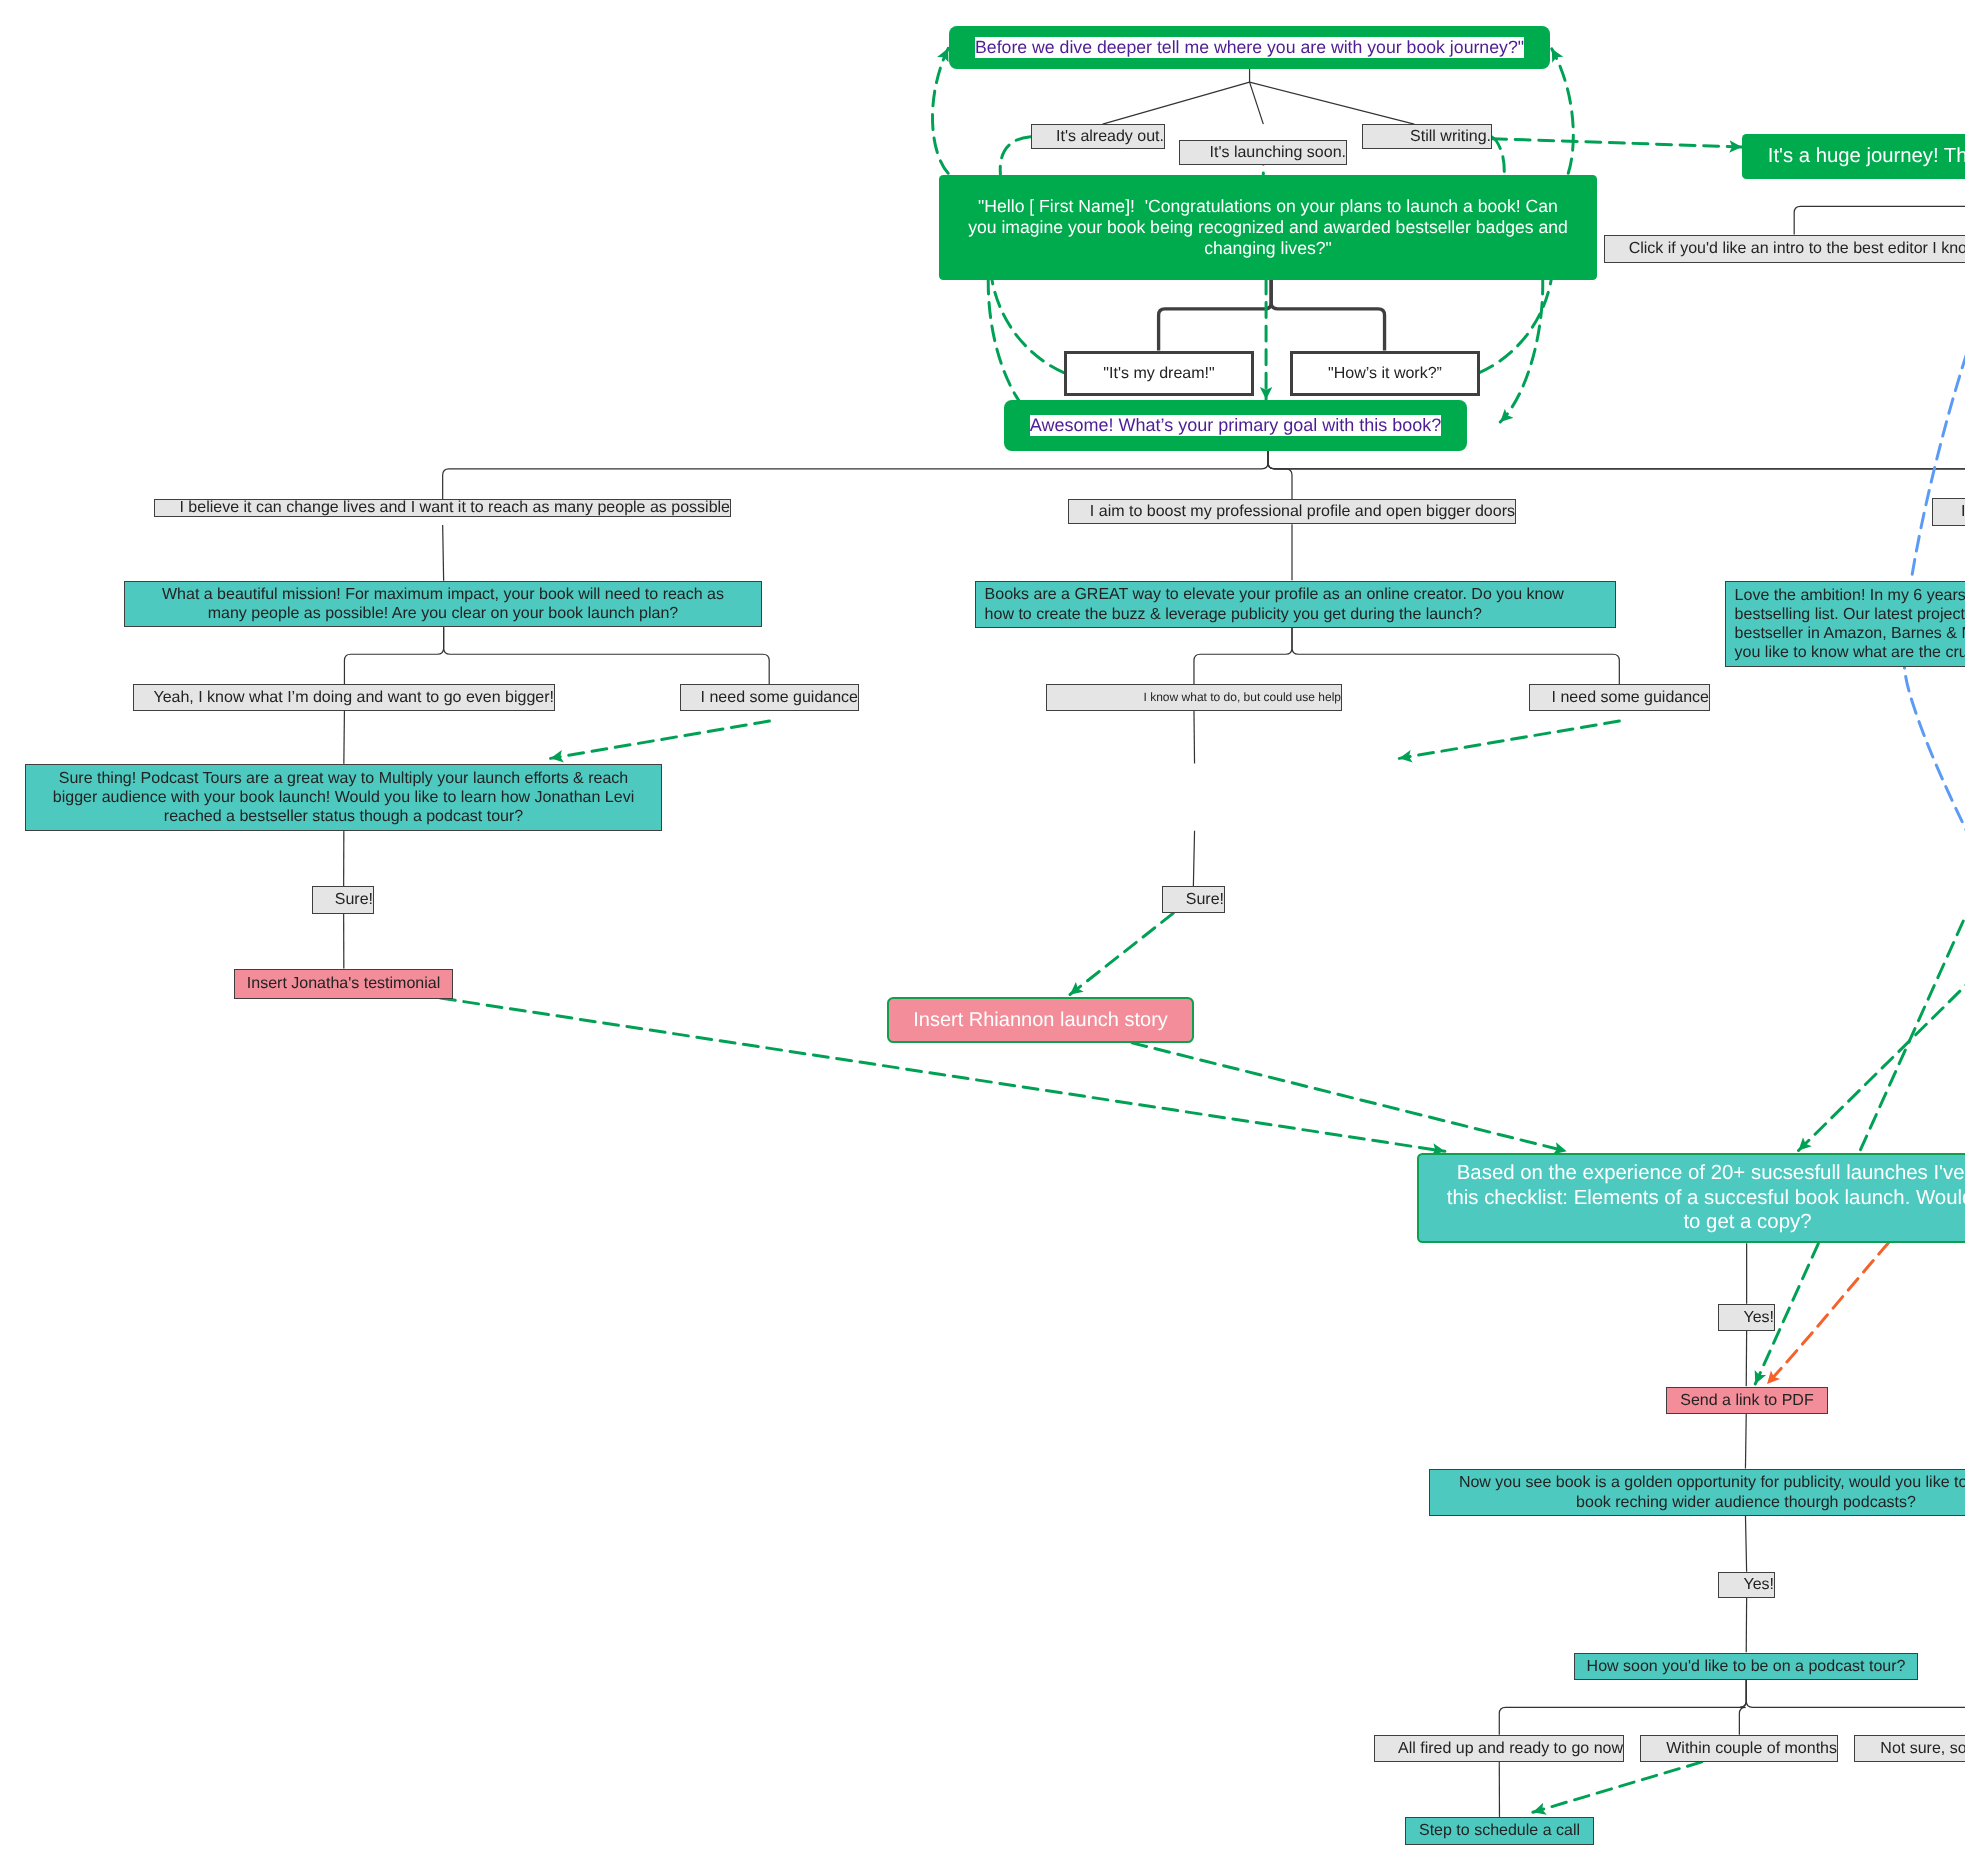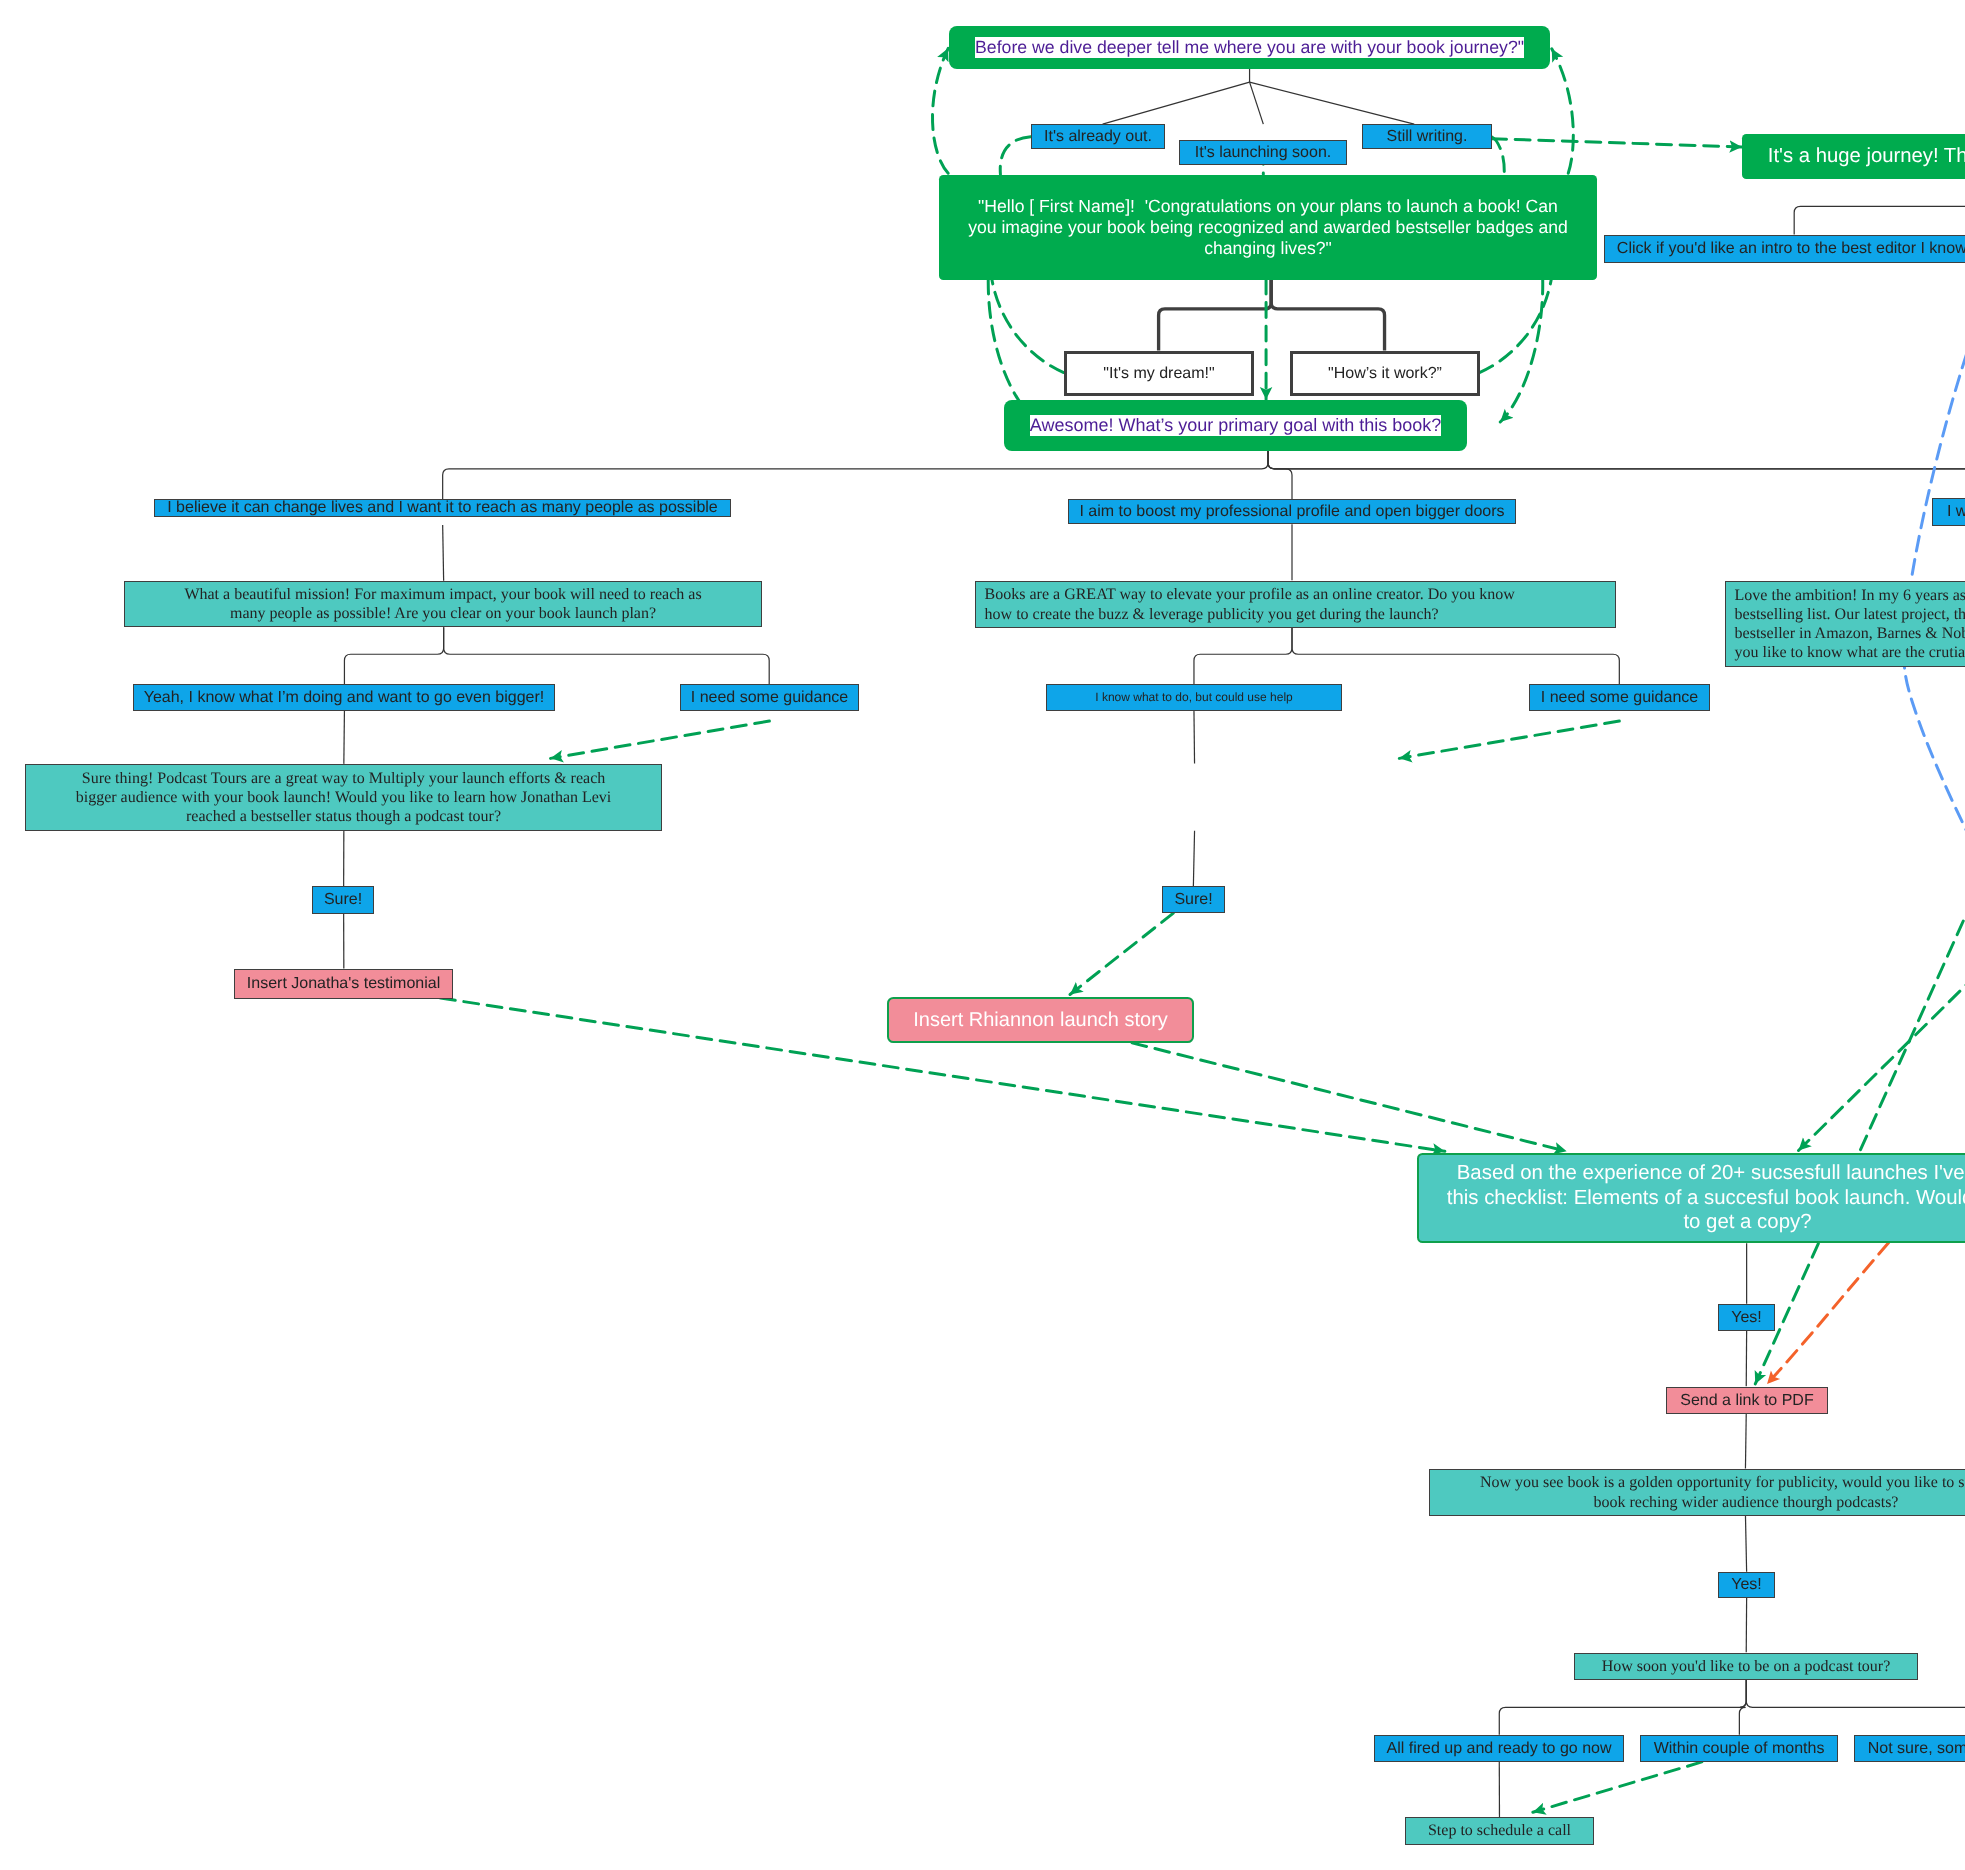--- a/index.html
+++ b/index.html
@@ -3,26 +3,26 @@
 <meta charset="utf-8">
 <title>Book launch chatbot flow</title>
 <style>
 html,body{margin:0;padding:0;background:#fff;}
 body{font-family:"Liberation Sans",sans-serif;-webkit-font-smoothing:antialiased;text-rendering:geometricPrecision;}
 .node .lbl{-webkit-font-smoothing:antialiased;}
 #canvas{position:relative;width:2551px;height:1870px;background:#fff;overflow:hidden;}
 svg#edges{position:absolute;left:0;top:0;}
 .node{position:absolute;box-sizing:border-box;display:flex;align-items:center;justify-content:center;}
 .node .lbl{line-height:1.2;white-space:pre;letter-spacing:0px;}
-.s-plain{background:#0ea5e9;border:1.3px solid #3f3f3f;}
+.s-plain{background:#e5e5e5;border:1.3px solid #3f3f3f;justify-content:flex-end;}
 .s-plain-thick{background:#fff;border:3.1px solid #3f3f3f;}
 .s-plain-thick .lbl{color:#232323;}
 .s-plain .lbl{color:#232323;}
 .s-teal{background:#4ec9c0;border:1.3px solid #3f3f3f;}
-.s-teal .lbl{color:#232323;font-family:Liberation Serif, serif;}
+.s-teal .lbl{color:#232323;}
 .s-teal-hl{background:#4ec9c0;border:2.5px solid #0ea04c;border-radius:5.5px;}
 .s-teal-hl .lbl{color:#fff;}
 .s-pink{background:#f28d99;border:1.3px solid #3f3f3f;}
 .s-pink .lbl{color:#232323;}
 .s-pink-hl{background:#f28d99;border:2.6px solid #0ea04c;border-radius:6.3px;}
 .s-pink-hl .lbl{color:#fff;}
 .s-green{background:#00ab4e;border:0;border-radius:4.3px;}
 .s-green .lbl{color:#fff;}
 .s-green-hl{background:#00ab4e;border:0;border-radius:7.9px;}
 .s-green-hl .lbl{color:#4c1d95;background:#fff;}

